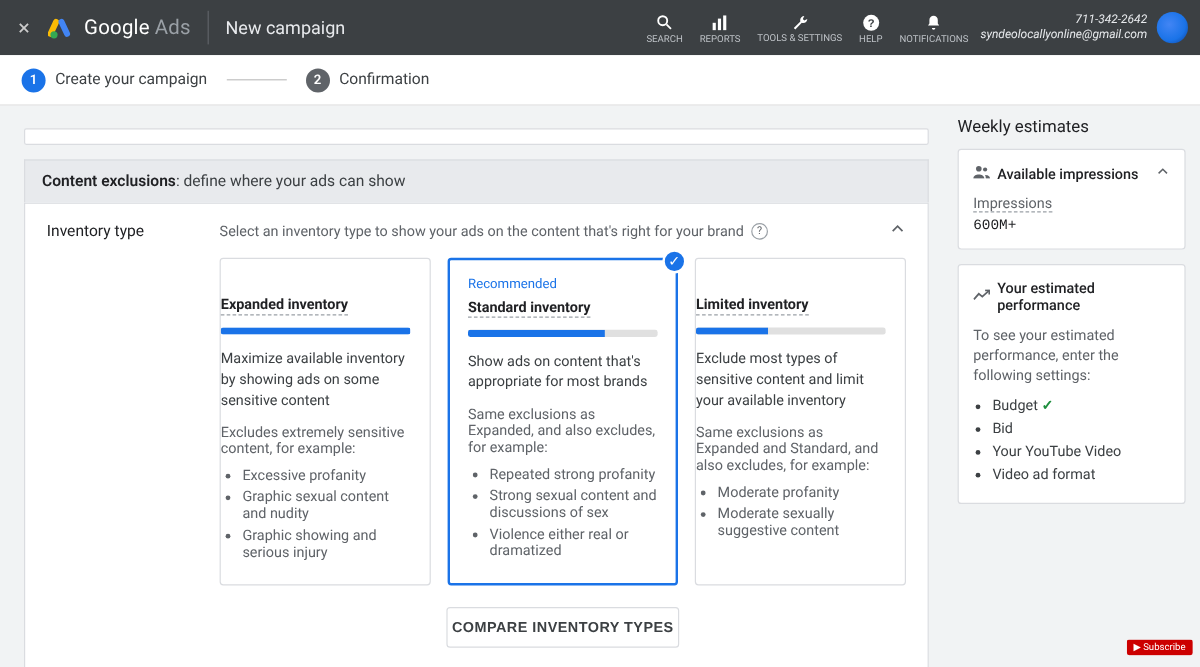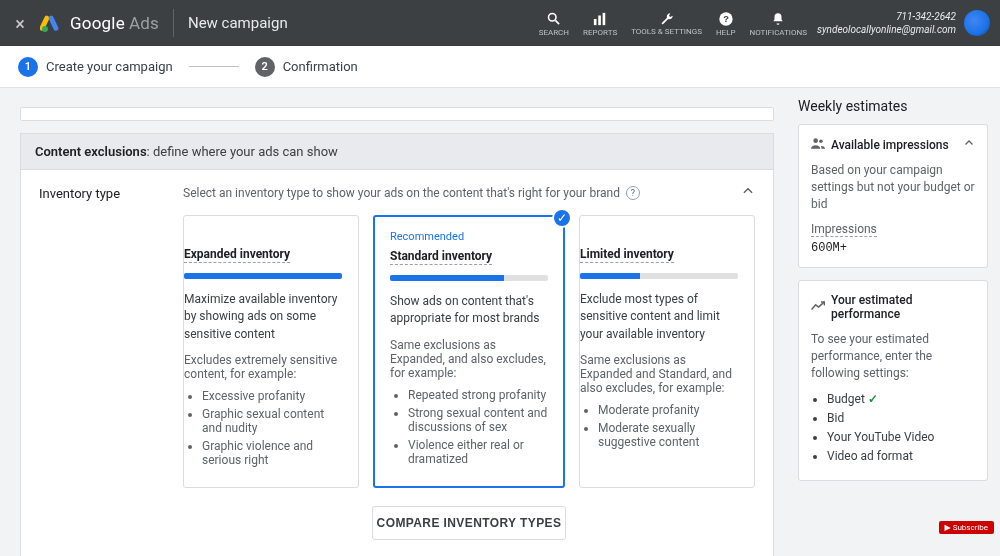--- a/index.html
+++ b/index.html
@@ -60,21 +60,21 @@
   .side-title { font-size:14px; color:#202124; margin-bottom:10px; }
   .side-card { background:#fff; border:1px solid #dadce0; border-radius:3px; padding:12px 12px; font-size:12px; margin-bottom:12px; }
   .side-card-head { display:flex; align-items:center; justify-content:space-between; color:#202124; font-weight:500; margin-bottom:10px; }
   .side-small { color:#5f6368; margin-bottom:10px; line-height:1.4; }
   .impr-label { color:#5f6368; border-bottom:1px dashed #9aa0a6; display:inline-block; }
   .impr-value { color:#202124; font-weight:500; margin-top:4px;font-family:Liberation Mono, monospace; }
   .side-list { margin-top:8px; padding-left:16px; color:#3c4043; }
   .side-list li { margin-bottom:5px; }
   .check { color:#1e8e3e; font-weight:700; }
 
-  .yt-badge { position:fixed; bottom:22px; right:6px; background:#cc0000; color:#fff; font-size:8px; padding:2px 6px; border-radius:2px; }
+  .yt-badge { position:fixed; bottom:10px; right:6px; background:#cc0000; color:#fff; font-size:8px; padding:2px 6px; border-radius:2px; }
 </style>
 </head>
 <body>
 
 <div class="topbar">
   <div class="close-x">×</div>
   <div class="logo">
     <svg width="22" height="20" viewBox="0 0 22 20">
       <rect x="2" y="2" width="5" height="16" rx="2.5" fill="#fbbc04" transform="rotate(25 4 10)"></rect>
       <rect x="11" y="2" width="5" height="16" rx="2.5" fill="#4285f4" transform="rotate(-25 14 10)"></rect>
@@ -180,21 +180,21 @@
               <div style="height:17px"></div>
               <span class="card-title">Expanded inventory</span>
               <div class="meter">
                   <div style="width:100%"></div>
                 </div>
               <div class="card-desc">Maximize available inventory by showing ads on some sensitive content</div>
               <div class="card-sub">Excludes extremely sensitive content, for example:</div>
               <ul>
                 <li>Excessive profanity</li>
                 <li>Graphic sexual content and nudity</li>
-                <li>Graphic violence and serious right</li>
+                <li>Graphic showing and serious injury</li>
               </ul>
             </div>
 
             <div class="card selected">
               <div class="check-badge">✓</div>
               <div class="reco">Recommended</div>
               <span class="card-title">Standard inventory</span>
               <div class="meter">
                   <div style="width:72%"></div>
                 </div>
@@ -243,21 +243,20 @@
               </svg>
           </span>
           <span>Available impressions</span>
         </span>
         <span>
           <svg width="12" height="12" viewBox="0 0 24 24" fill="none" stroke="#5f6368" stroke-width="2.5">
               <polyline points="5,15 12,8 19,15"></polyline>
             </svg>
         </span>
       </div>
-      <div class="side-small">Based on your campaign settings but not your budget or bid</div>
       <span class="impr-label">Impressions</span>
       <div class="impr-value">600M+</div>
     </div>
 
     <div class="side-card">
       <div class="side-card-head">
         <span style="display:flex;align-items:center;gap:6px;">
           <span>
             <svg width="14" height="10" viewBox="0 0 24 16" fill="none" stroke="#5f6368" stroke-width="2.5">
                 <polyline points="1,14 8,6 13,10 23,1"></polyline>

